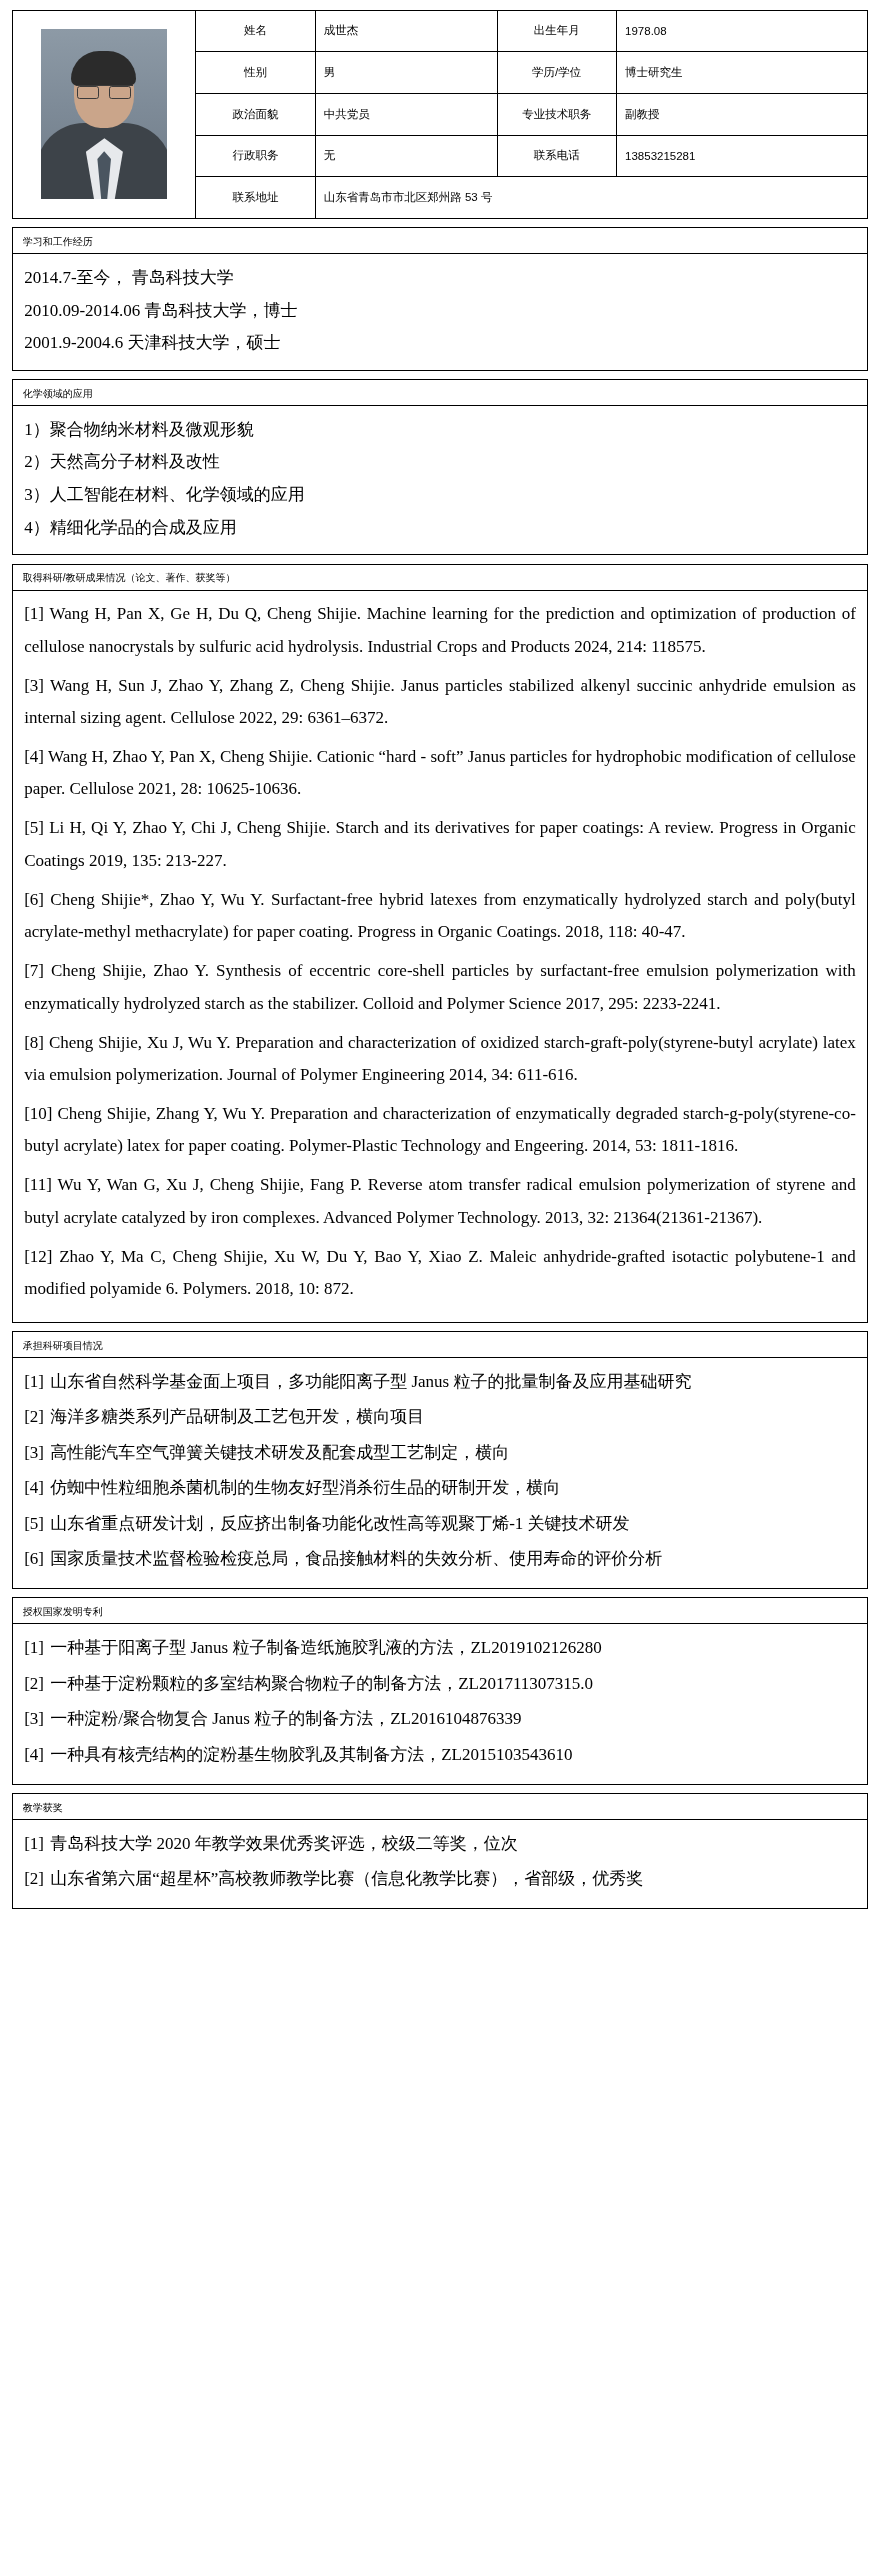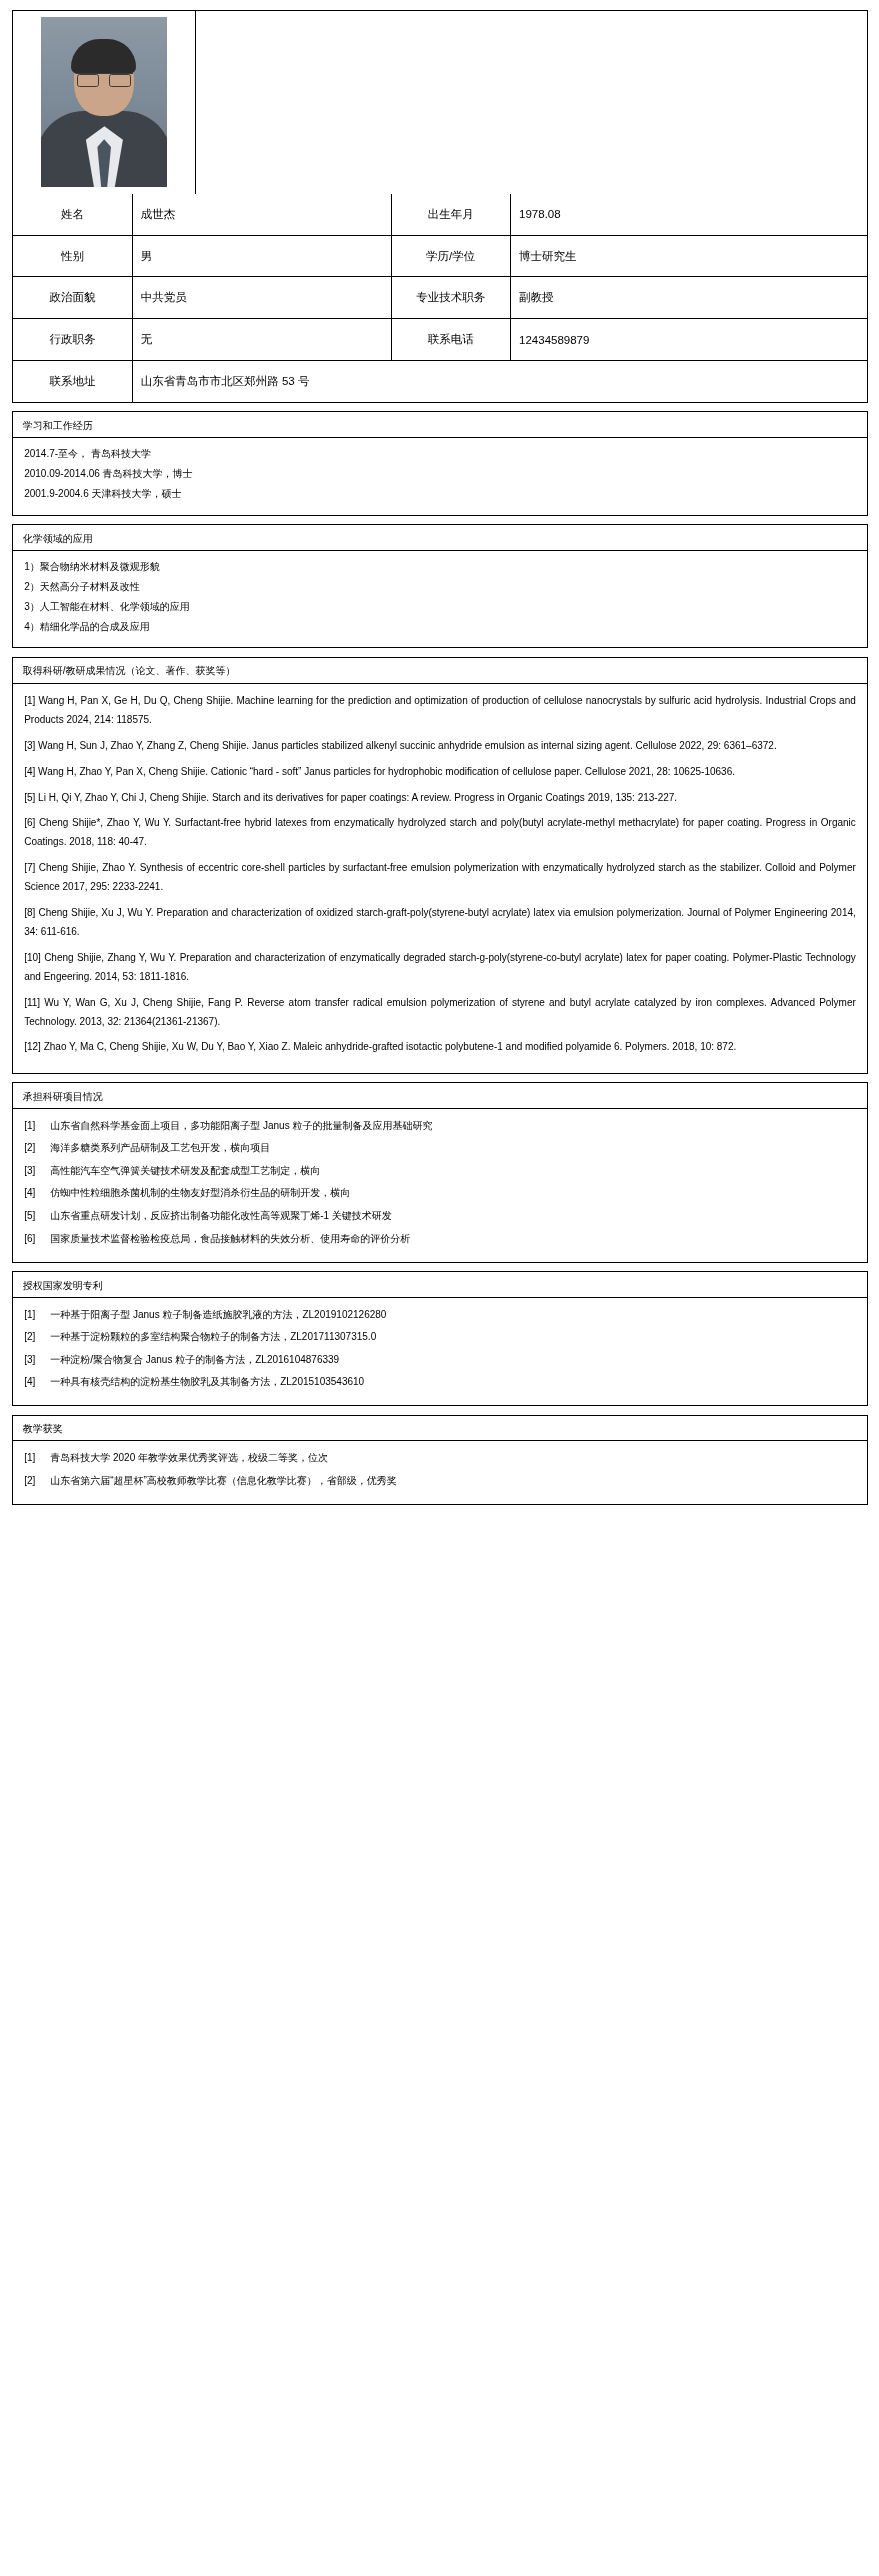--- a/index.html
+++ b/index.html
@@ -18,21 +18,20 @@
     padding: 9.5px 12.2px 13.6px 12.2px;
     background: #ffffff;
   }
 
   
   .identity {
     display: flex;
     align-items: stretch;
     border: 0.7px solid #000;
     margin: 0 0 8.2px 0;
-    flex-direction: column;
   }
   .photo-cell {
     width: 183px;
     min-width: 183px;
     display: flex;
     align-items: center;
     justify-content: center;
     border-right: 0.7px solid #000;
     padding: 6.8px 0;
     box-sizing: border-box;
@@ -149,22 +148,23 @@
     font-size: 10px;
     padding: 6.8px 9.5px 4.1px 9.5px;
   }
   .section-rule {
     height: 0.7px;
     background: #000;
     margin: 0 0 2.7px 0;
   }
   .section-body {
     padding: 5.4px 11px 9.5px 11px;
-    font-size: 10px;
+    font-size: 17px;
     line-height: 1.85;
+    font-family: Liberation Serif, serif;
   }
   .section-body p {
     margin: 0 0 1.4px 0;
   }
   .indent-list p {
     margin: 0 0 1.4px 0;
   }
   .pub-list p {
     margin: 0 0 6.8px 0;
     line-height: 1.9;
@@ -215,21 +215,21 @@
       <tr>
         <td class="lbl">政治面貌</td>
         <td class="val">中共党员</td>
         <td class="lbl">专业技术职务</td>
         <td class="val">副教授</td>
       </tr>
       <tr>
         <td class="lbl">行政职务</td>
         <td class="val">无</td>
         <td class="lbl">联系电话</td>
-        <td class="val">12434589879</td>
+        <td class="val">13853215281</td>
       </tr>
       <tr>
         <td class="lbl">联系地址</td>
         <td class="val" colspan="3">山东省青岛市市北区郑州路 53 号</td>
       </tr>
     </tbody>
       </table>
   </div>
 
   <div class="section">

